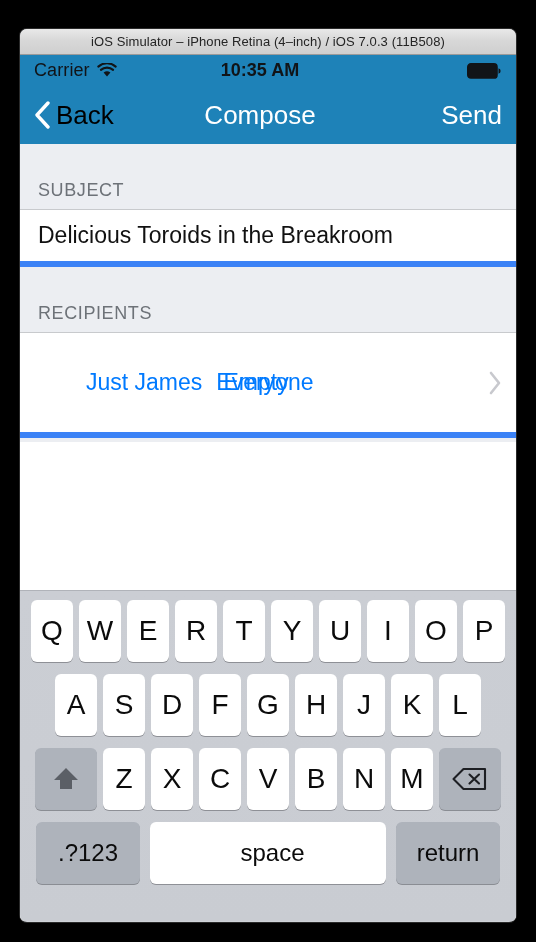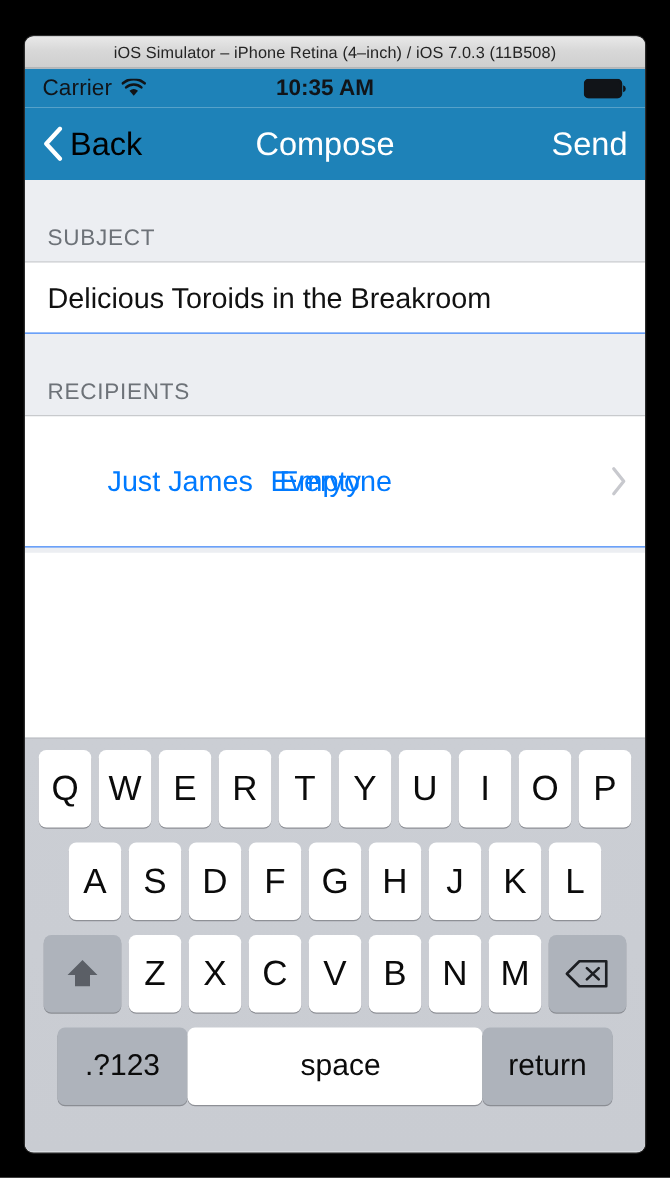--- a/index.html
+++ b/index.html
@@ -140,21 +140,21 @@
   .section-header-label {
     font-size: 18px;
     color: #6d7278;
     letter-spacing: 0.6px;
     font-weight: 400;
   }
 
   .cell {
     background: #ffffff;
     border-top: 1px solid #c8cacd;
-    border-bottom: 1px solid #3b82f6;
+    border-bottom: 6px solid #3b82f6;
     display: flex;
     align-items: center;
     position: relative;
   }
 
   #subject-cell {
     height: 58px;
     padding: 0 18px;
   }
   #subject-value {
@@ -210,21 +210,21 @@
 
   .kb-row {
     display: flex;
     justify-content: center;
     align-items: center;
     margin-bottom: 12px;
   }
   #kb-row-1 { gap: 6px; }
   #kb-row-2 { gap: 6px; }
   #kb-row-3 { gap: 6px; }
-  #kb-row-4 { margin-bottom: 0; justify-content: center; }
+  #kb-row-4 { gap: 10px; margin-bottom: 0; justify-content: center; }
 
   .key {
     background: #ffffff;
     border-radius: 6px;
     box-shadow: 0 1px 0 #8e9096;
     display: flex;
     align-items: center;
     justify-content: center;
     font-size: 28px;
     color: #0b0b0b;

